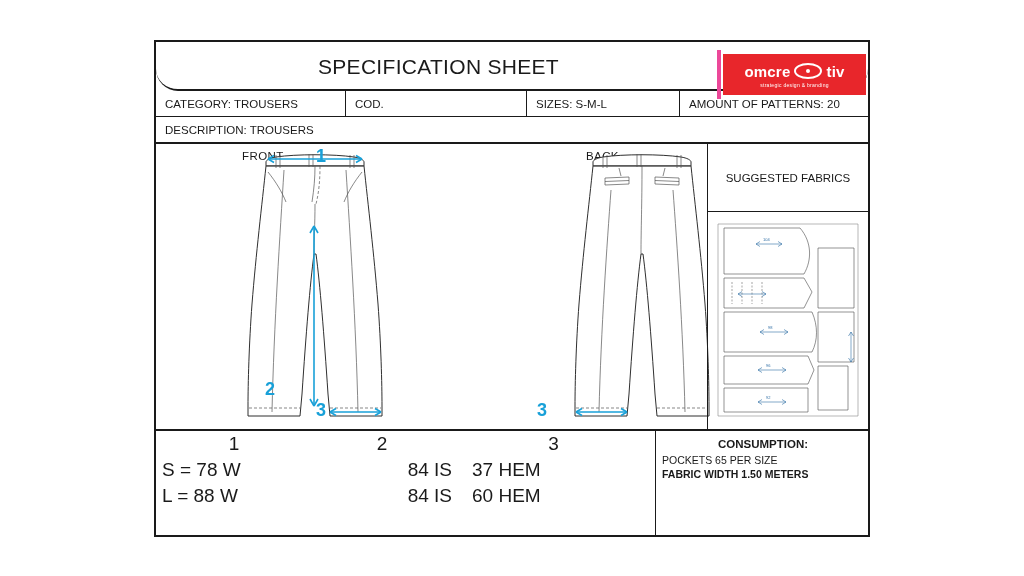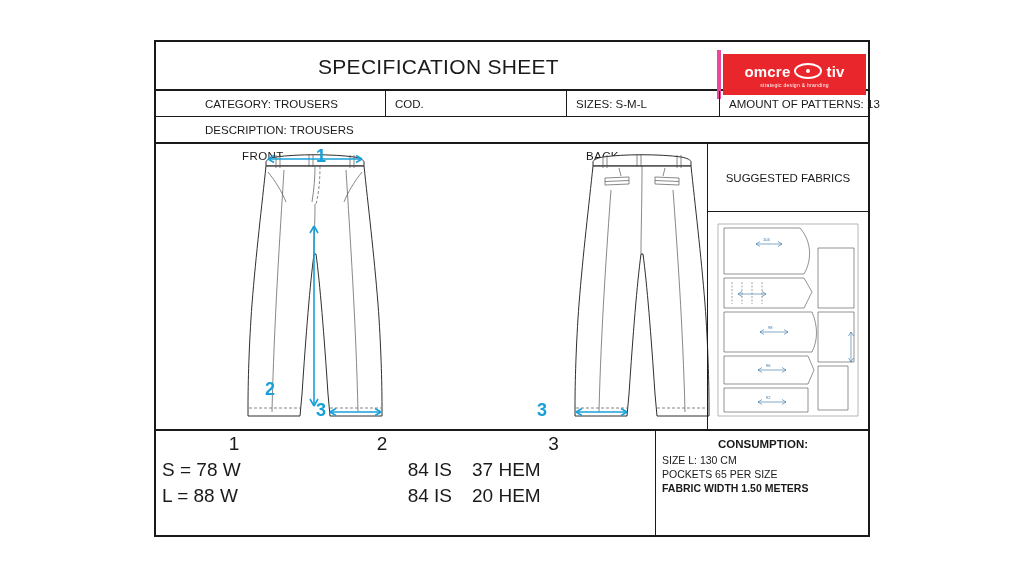--- a/index.html
+++ b/index.html
@@ -35,20 +35,21 @@
   }
 
   
   .title-row {
     position: absolute;
     left: 0; top: 0;
     width: 100%;
     height: 49px;
     border-bottom: 2px solid #1a1a1a;
     box-sizing: border-box;
+    border-radius: 22px;
   }
   .title-text {
     position: absolute;
     left: 0; top: 0;
     width: 565px;
     height: 49px;
     line-height: 49px;
     text-align: center;
     font-size: 21px;
     letter-spacing: 0.3px;
@@ -133,21 +134,20 @@
   .cell {
     position: absolute;
     top: 0;
     height: 100%;
     box-sizing: border-box;
     display: flex;
     align-items: center;
     font-size: 11.5px;
     color: #1a1a1a;
     padding-left: 9px;
-    margin-left: 40px;
   }
   .vline { border-left: 1.5px solid #1a1a1a; }
 
   .c-category { left: 0;     width: 189px; }
   .c-cod      { left: 189px; width: 181px; }
   .c-sizes    { left: 370px; width: 153px; }
   .c-amount   { left: 523px; width: 189px; }
   .c-desc     { left: 0;     width: 712px; }
 
   
@@ -283,21 +283,21 @@
           </div>
           <div class="logo-tag">strategic  design &amp; branding</div>
         </div>
       </div>
     </div>
 
     <div class="info-row-1">
       <div class="cell c-category">CATEGORY: TROUSERS</div>
       <div class="cell c-cod vline">COD.</div>
       <div class="cell c-sizes vline">SIZES: S-M-L</div>
-      <div class="cell c-amount vline">AMOUNT OF PATTERNS: 13</div>
+      <div class="cell c-amount vline">AMOUNT OF PATTERNS: 20</div>
     </div>
 
     <div class="info-row-2">
       <div class="cell c-desc">DESCRIPTION: TROUSERS</div>
     </div>
 
     <div class="draw-band">
 
       <div class="view-label label-front">FRONT</div>
       <div class="view-label label-back">BACK</div>
@@ -422,28 +422,27 @@
           </thead>
           <tbody>
             <tr>
               <td class="c0">S = 78 W</td>
               <td class="c1">84 IS</td>
               <td class="c2">37 HEM</td>
             </tr>
             <tr>
               <td class="c0">L = 88 W</td>
               <td class="c1">84 IS</td>
-              <td class="c2">20 HEM</td>
+              <td class="c2">60 HEM</td>
             </tr>
           </tbody>
         </table>
       </div>
 
       <div class="consumption-col">
         <div class="consumption-title">CONSUMPTION:</div>
-        <div class="consumption-line">SIZE L: 130 CM</div>
         <div class="consumption-line">POCKETS 65 PER SIZE</div>
         <div class="consumption-line bold">FABRIC WIDTH 1.50 METERS</div>
       </div>
     </div>
 
   </div>
 </div>
 
 </body></html>

